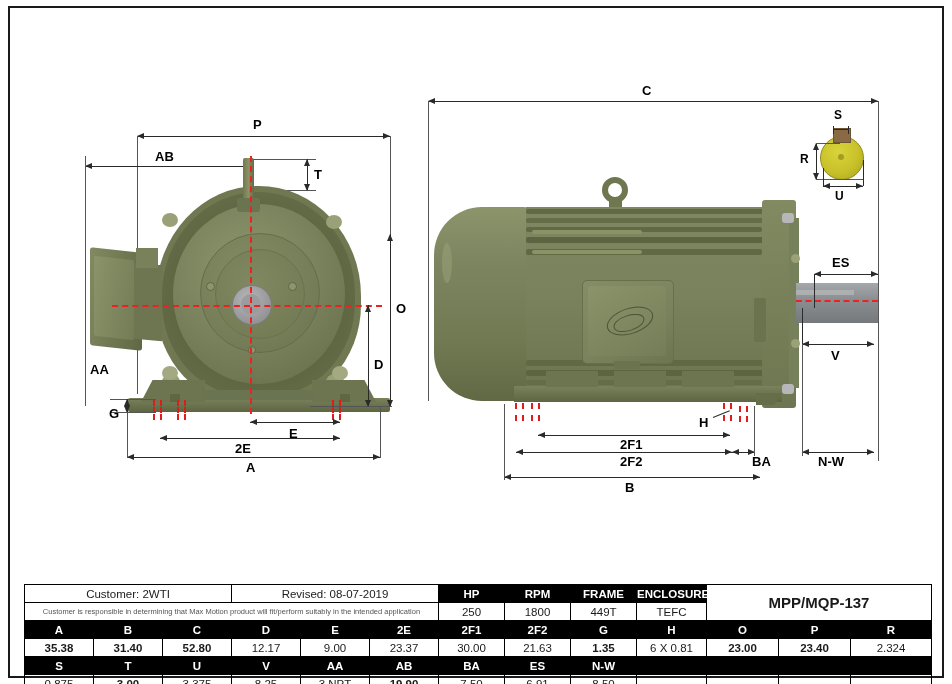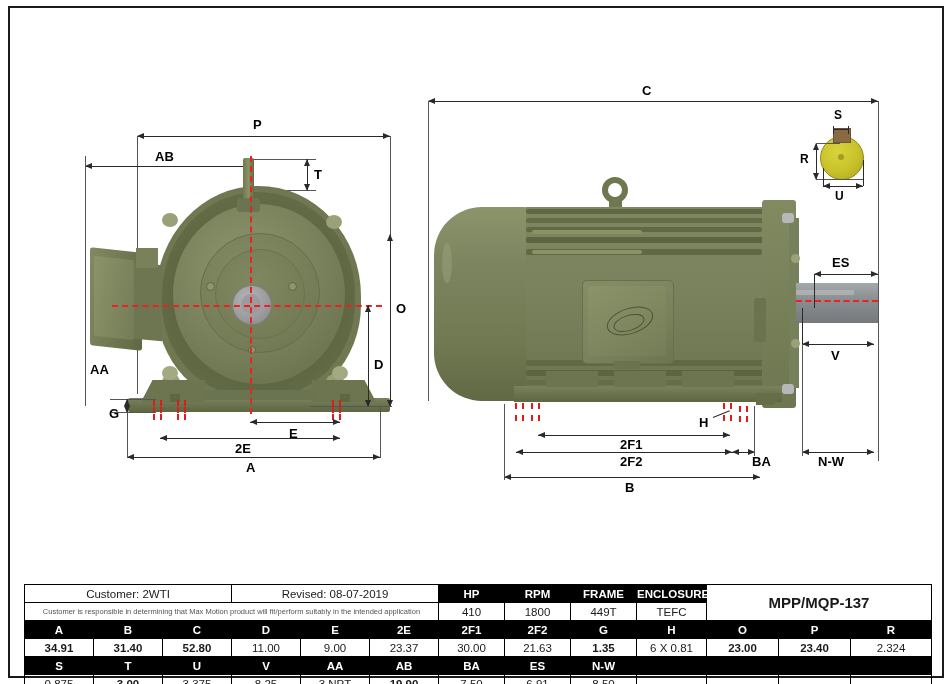--- a/index.html
+++ b/index.html
@@ -307,21 +307,21 @@
         <td class="ver" colspan="3">Customer: 2WTI</td>
         <td class="ver" colspan="3">Revised: 08-07-2019</td>
         <td class="hdr">HP</td>
         <td class="hdr">RPM</td>
         <td class="hdr">FRAME</td>
         <td class="hdr">ENCLOSURE</td>
         <td class="model" colspan="3" rowspan="2">MPP/MQP-137</td>
       </tr>
       <tr>
         <td class="tiny" colspan="6">Customer is responsible in determining that Max Motion product will fit/perform suitably in the intended application</td>
-        <td>410</td>
+        <td>250</td>
         <td>1800</td>
         <td>449T</td>
         <td>TEFC</td>
       </tr>
 
       <tr>
         <td class="hdr">A</td>
         <td class="hdr">B</td>
         <td class="hdr">C</td>
         <td class="hdr">D</td>
@@ -329,24 +329,24 @@
         <td class="hdr">2E</td>
         <td class="hdr">2F1</td>
         <td class="hdr">2F2</td>
         <td class="hdr">G</td>
         <td class="hdr">H</td>
         <td class="hdr">O</td>
         <td class="hdr">P</td>
         <td class="hdr">R</td>
       </tr>
       <tr>
-        <td class="b">34.91</td>
+        <td class="b">35.38</td>
         <td class="b">31.40</td>
         <td class="b">52.80</td>
-        <td>11.00</td>
+        <td>12.17</td>
         <td>9.00</td>
         <td>23.37</td>
         <td>30.00</td>
         <td>21.63</td>
         <td class="b">1.35</td>
         <td>6 X 0.81</td>
         <td class="b">23.00</td>
         <td class="b">23.40</td>
         <td>2.324</td>
       </tr>

